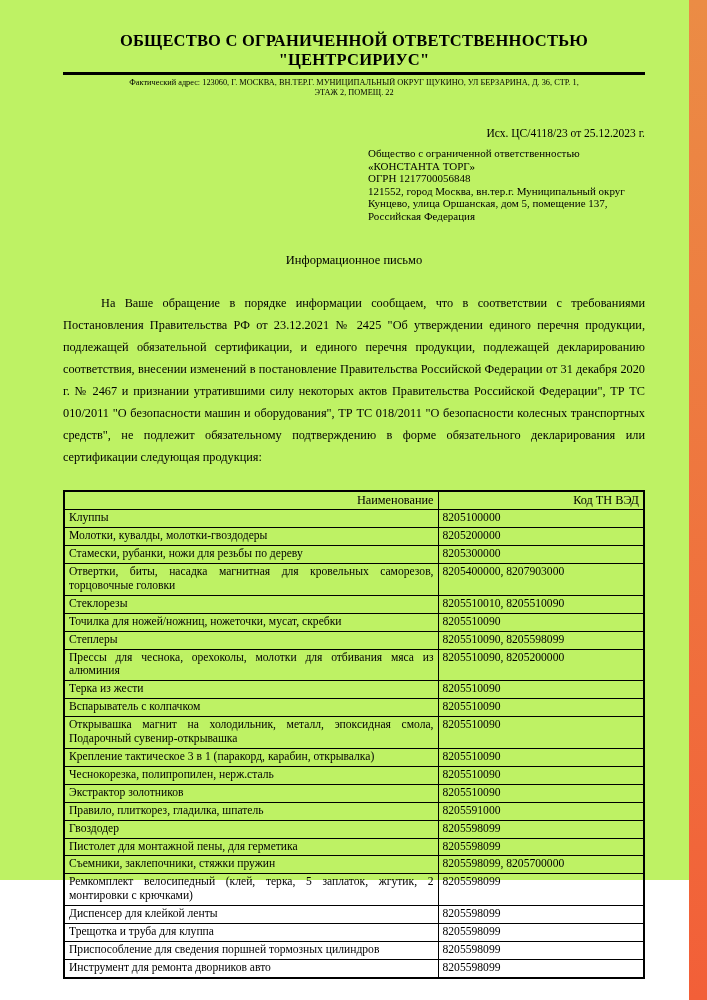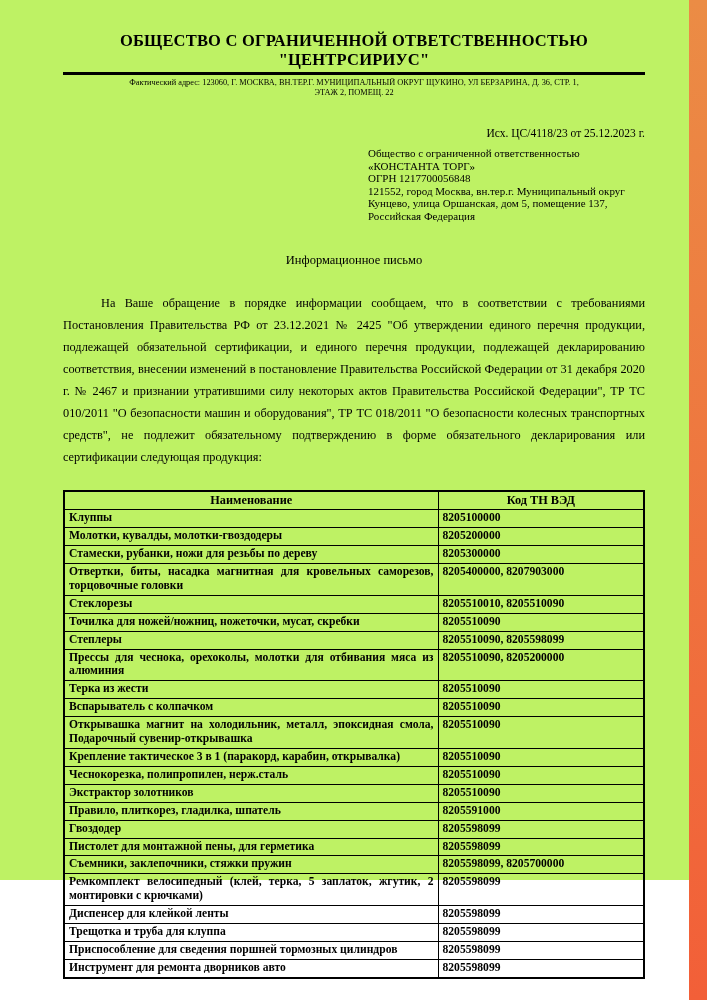--- a/index.html
+++ b/index.html
@@ -66,25 +66,24 @@
     width: 582px;
     border-collapse: collapse;
     border: 2px solid #000;
     font-size: 11.6px;
   }
   table.products th, table.products td {
     border: 1px solid #000;
     vertical-align: top;
     padding: 1px 4px 2px 4px;
     line-height: 1.2;
-    font-weight: bold;
   }
   table.products th {
-    text-align: center;
-    font-weight: bold;
+    text-align: right;
+    font-weight: normal;
     font-size: 12.3px;
   }
   .col-name { width: 374px; }
   .name-cell { text-align: justify; }
   .code-cell { text-align: left; }
 </style>
 </head>
 <body>
 
 <div class="page">

